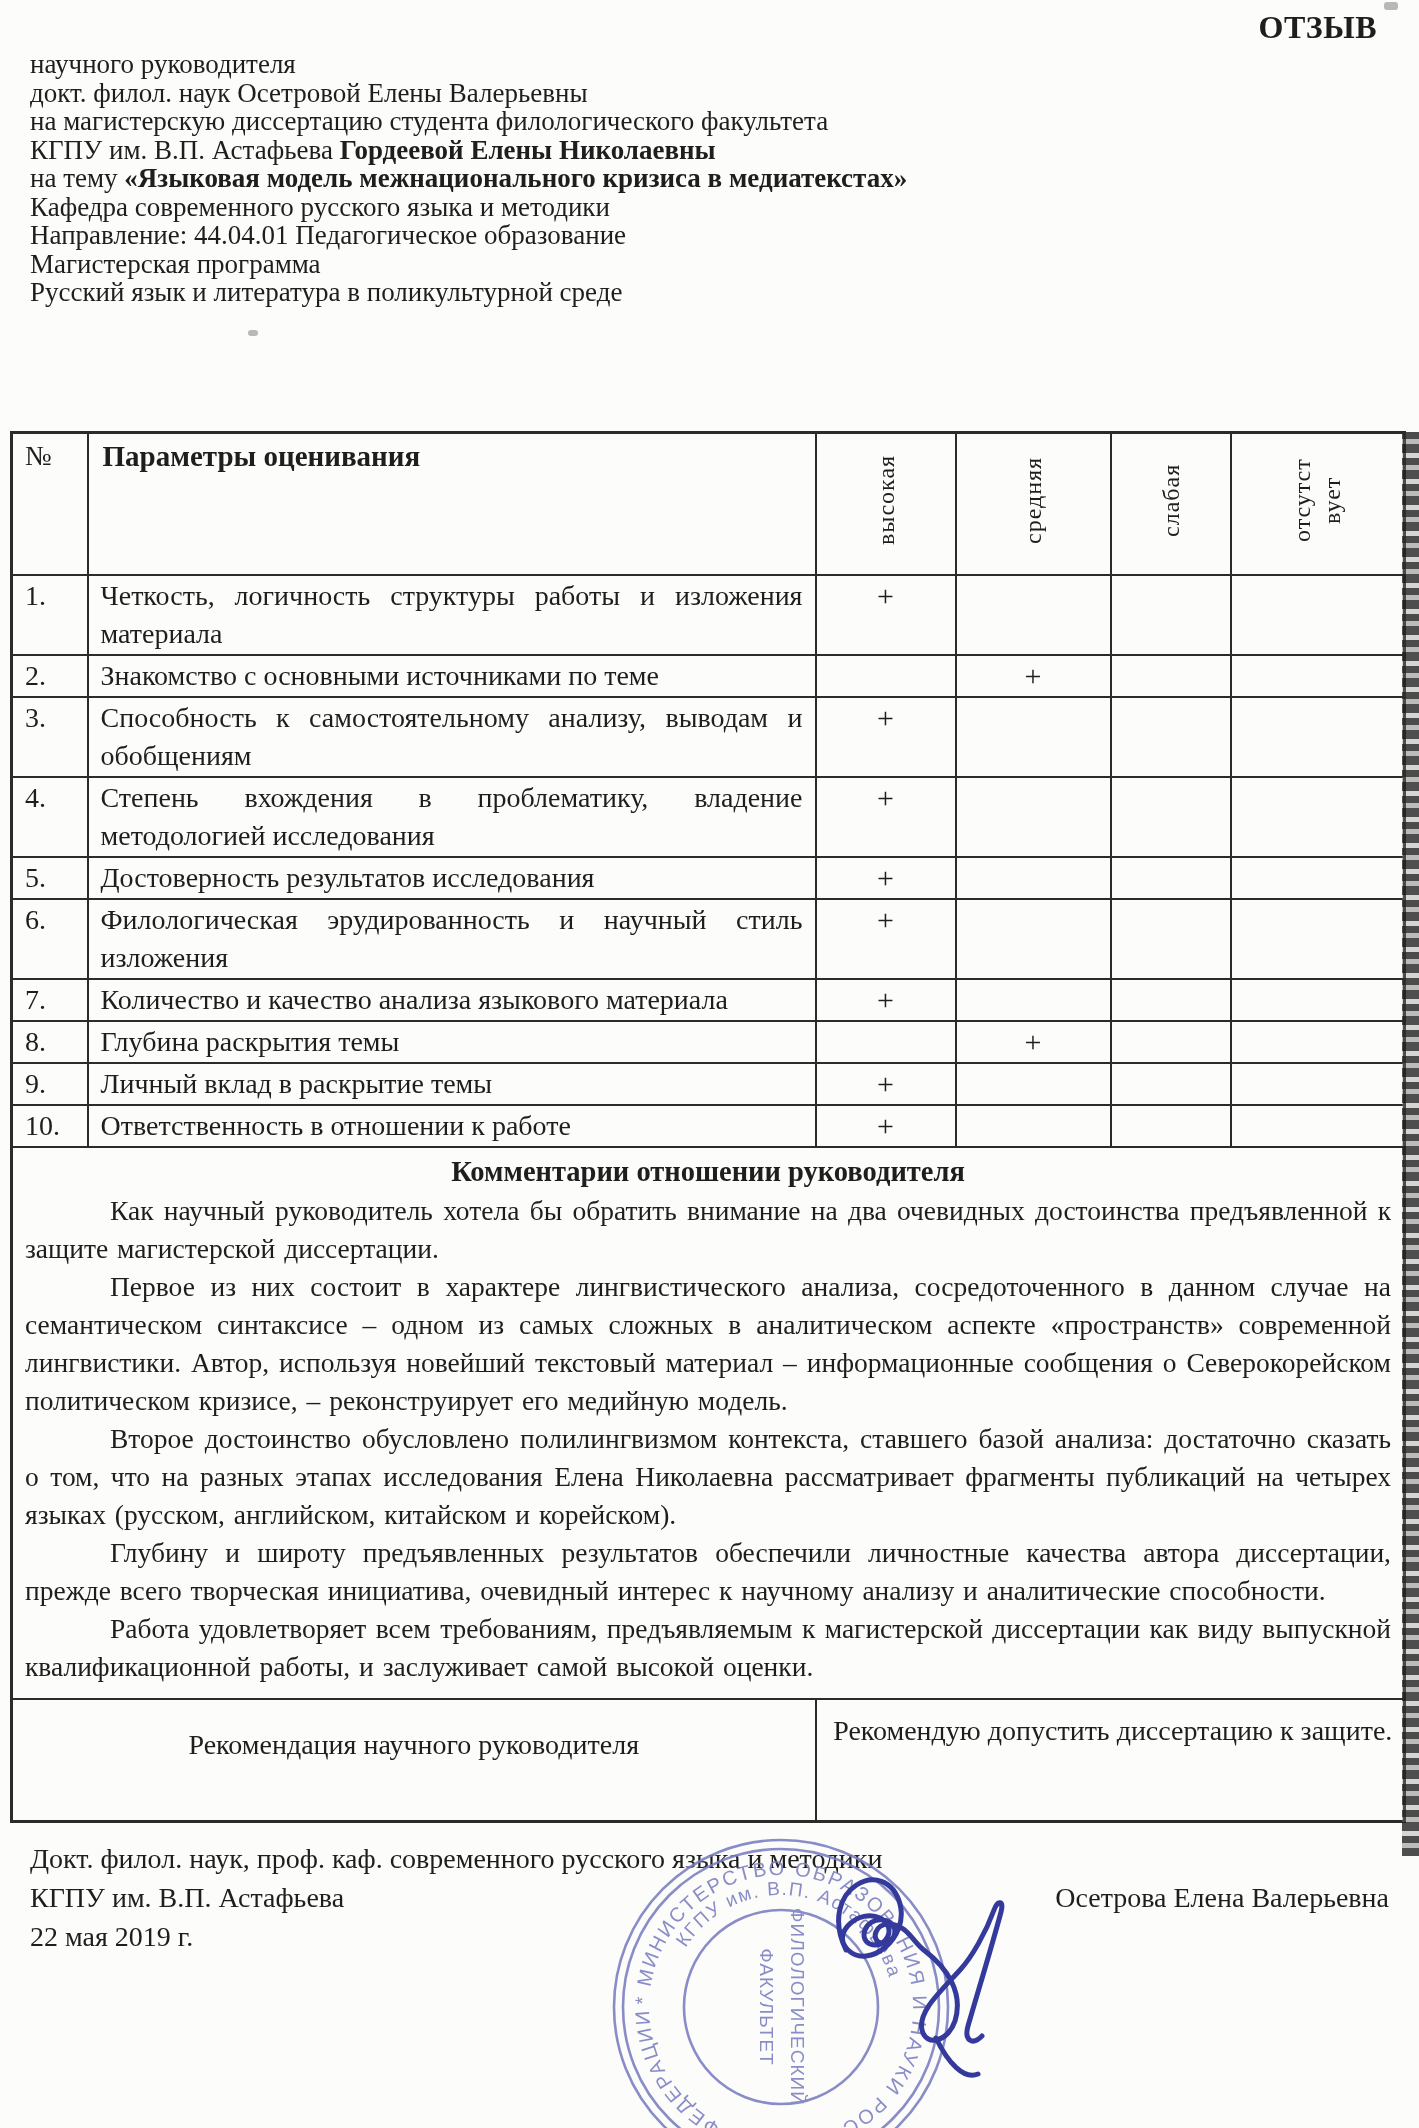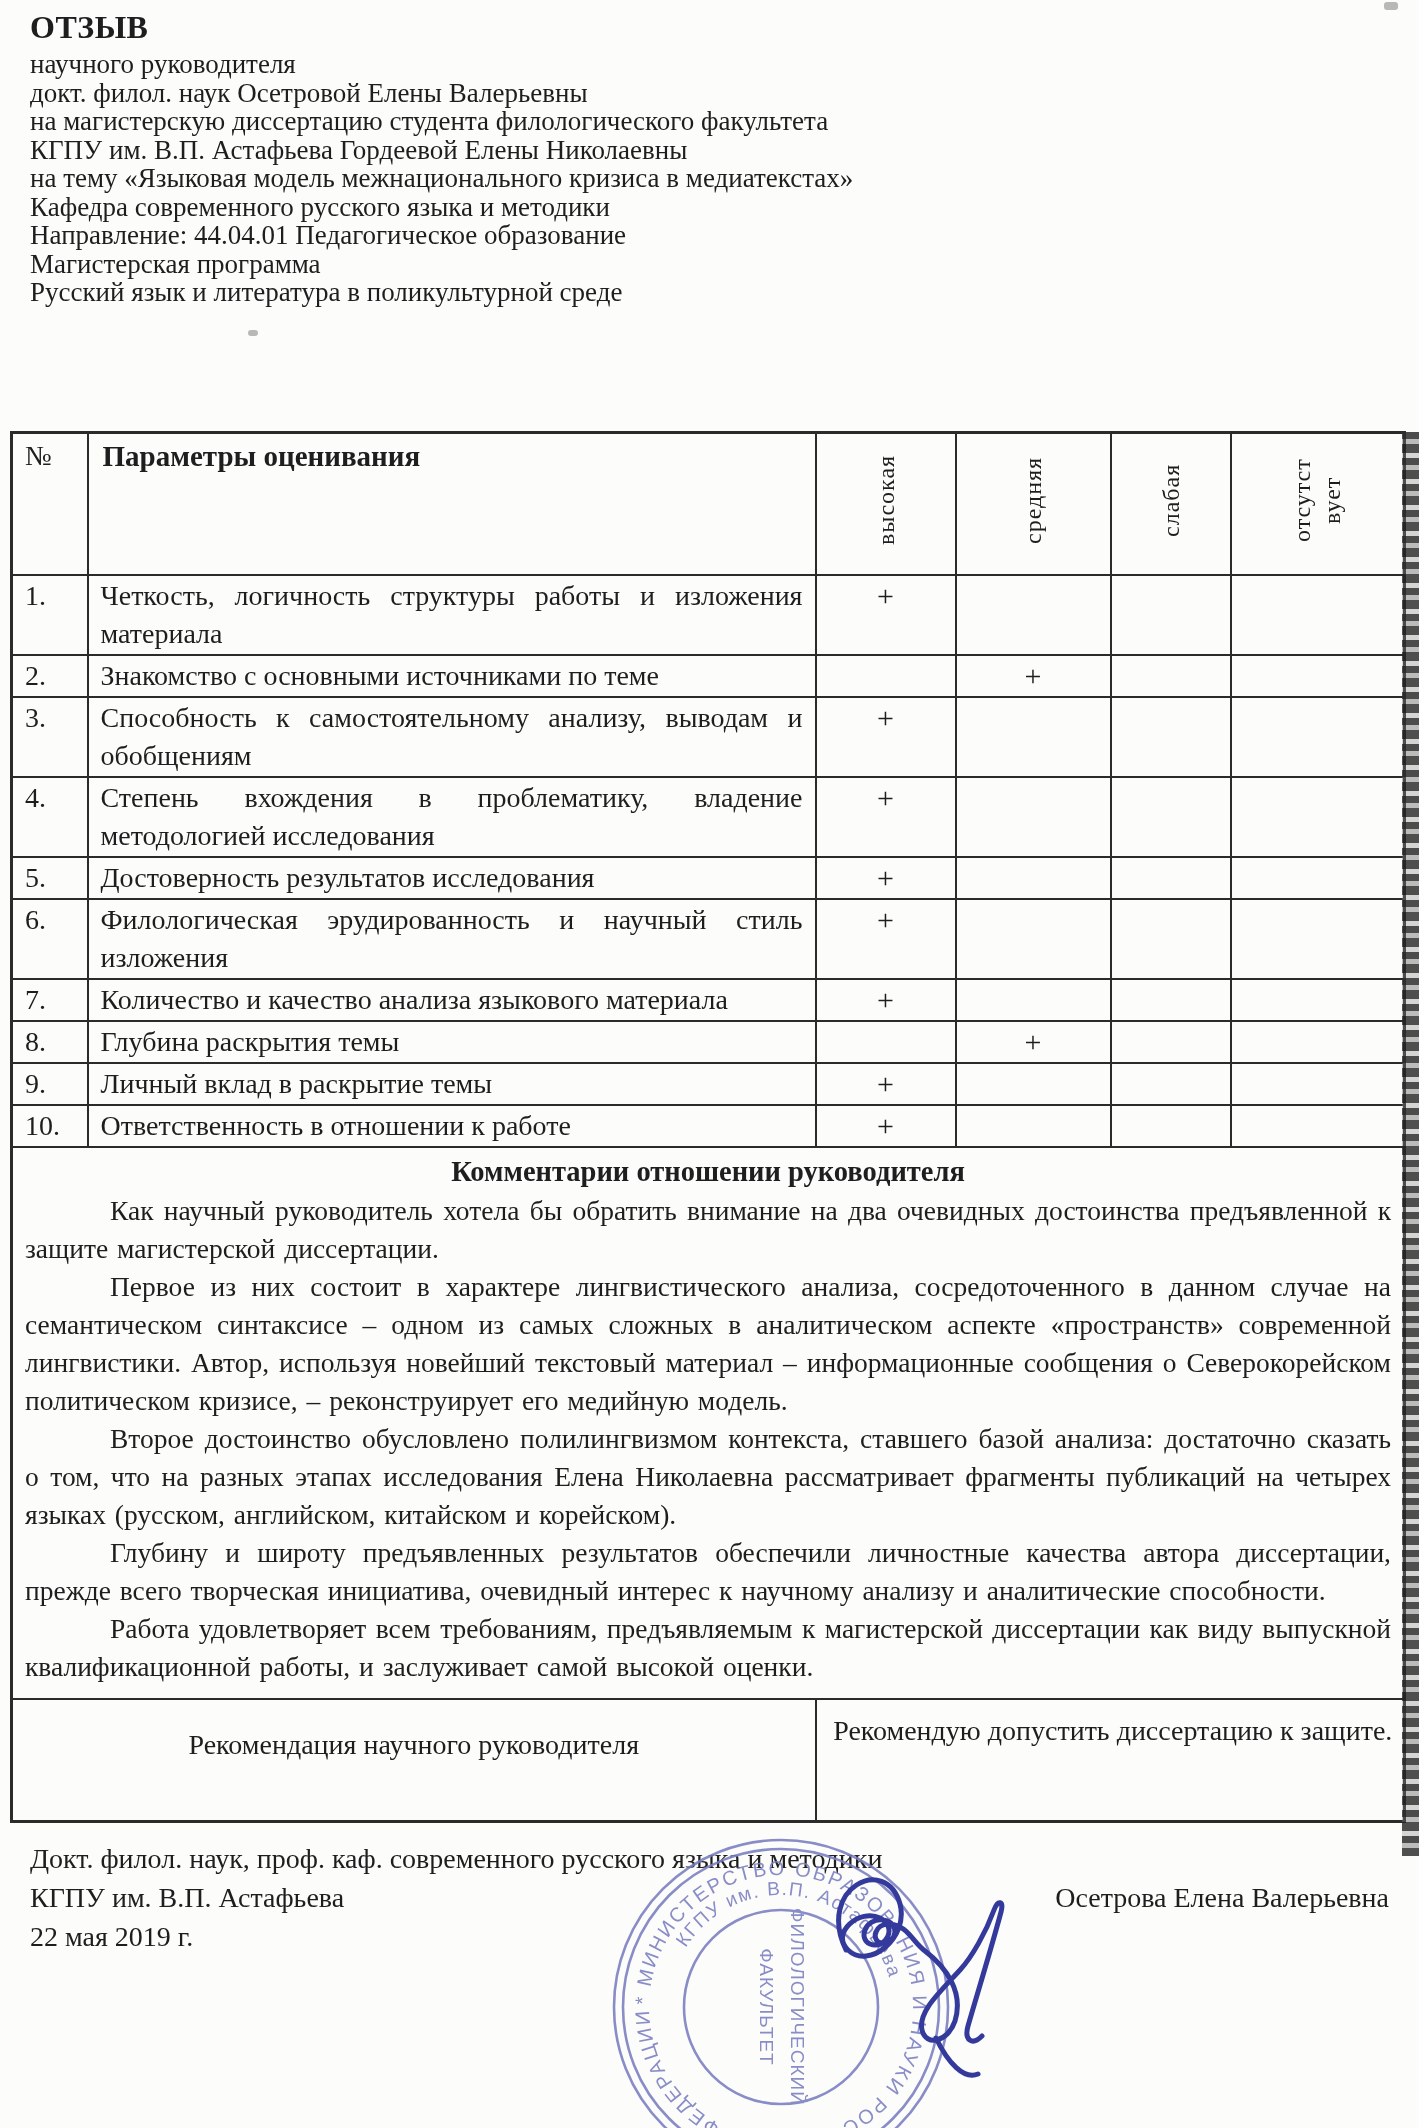--- a/index.html
+++ b/index.html
@@ -5,24 +5,24 @@
   html,body{margin:0;padding:0}
   body{
     width:1419px;height:2128px;position:relative;overflow:hidden;
     background:#fcfcfa;color:#1e1e1e;
     font-family:"Liberation Serif","DejaVu Serif",serif;
   }
   .page{position:absolute;inset:0}
 
   
   .header{margin:8px 42px 0 30px}
-  .doc-title{text-align:left;font-weight:bold;font-size:32px;letter-spacing:.5px;line-height:38px}
+  .doc-title{text-align:right;font-weight:bold;font-size:32px;letter-spacing:.5px;line-height:38px}
   .intro{margin-top:4px;font-size:27px;line-height:28.5px}
   .intro .line{white-space:nowrap}
-  .b{font-weight:normal}
+  .b{font-weight:bold}
 
   
   table.eval{
     border-collapse:collapse;table-layout:fixed;
     margin:124px 0 0 10px;width:1393px;
     border:3px solid #2b2b2b;font-size:28px;
   }
   table.eval td,table.eval th{border:2px solid #2b2b2b;overflow:hidden}
   th.h-num{vertical-align:top;text-align:left;padding:6px 4px 0 12px;font-weight:normal;font-size:28px;height:134px}
   th.h-param{vertical-align:top;text-align:left;padding:6px 4px 0 14px;font-weight:bold;font-size:29px}

